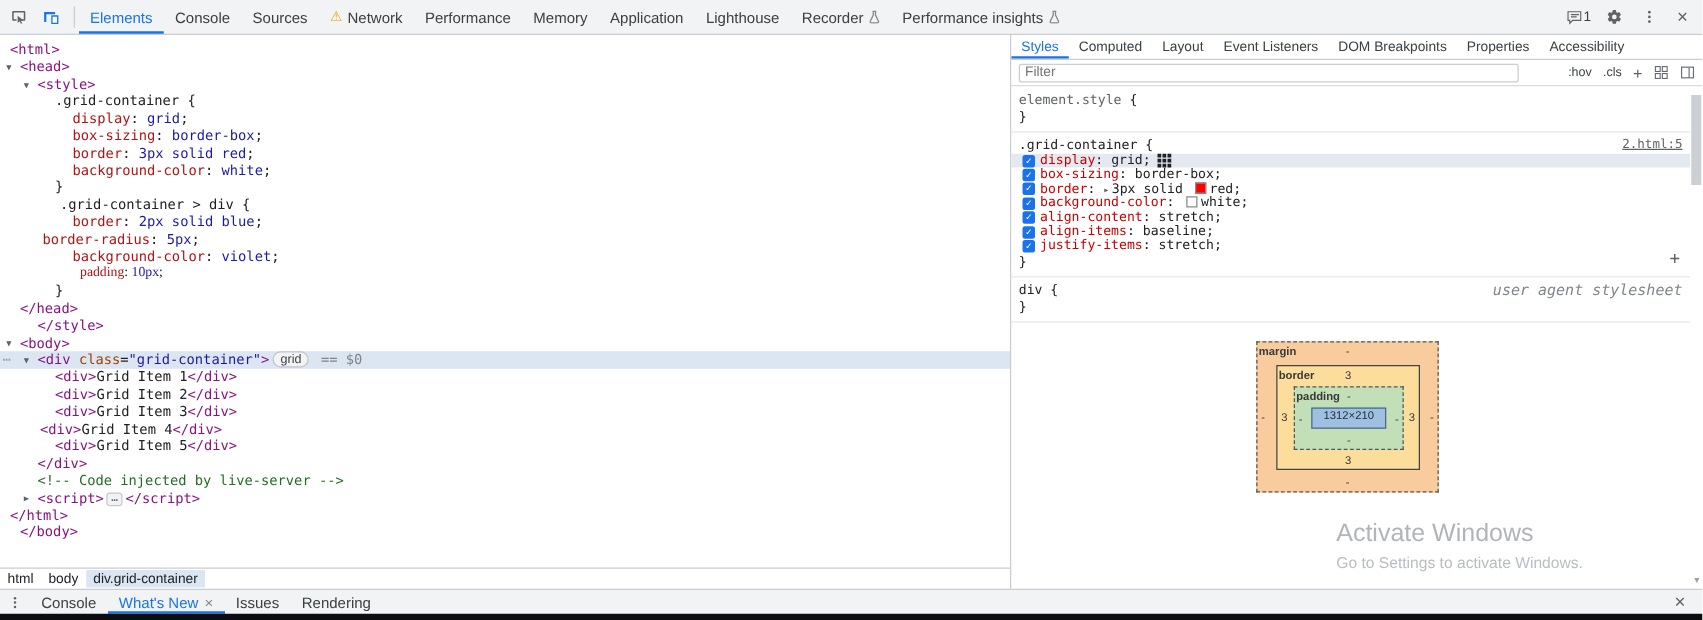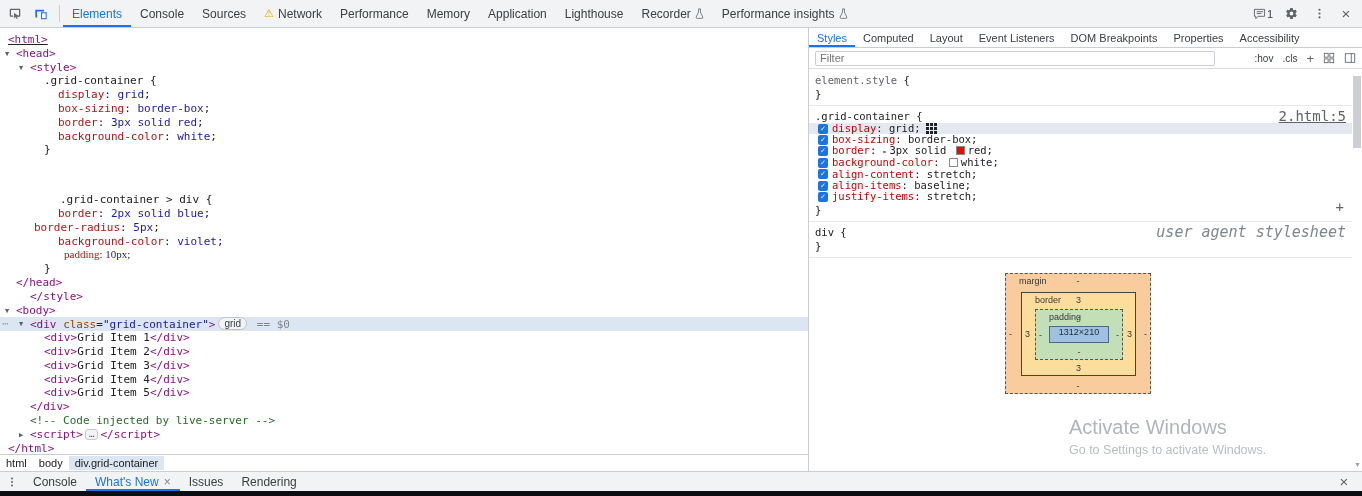--- a/index.html
+++ b/index.html
@@ -65,23 +65,23 @@
     font-size:11px; padding:0 4px; color:#202124; outline:none; font-family:"Liberation Sans",sans-serif; }
   .ftoggles { margin-left:auto; display:flex; align-items:center; gap:9px; }
   .ftoggle { font-size:10px; color:#3c4043; cursor:pointer; }
   .ftoggle.plus { font-size:13px; color:#5f6368; }
   .ficon { display:flex; align-items:center; cursor:pointer; }
   #styles-content { position:absolute; left:0; right:10px; top:42px; bottom:0; overflow:hidden; }
   .style-block { border-bottom:1px solid #e8e8e8; padding:3px 0 4px; position:relative;
     font:10.5px/11.4px "DejaVu Sans Mono", monospace; color:#202124; }
   .sel-row { position:relative; padding:1px 6px; line-height:12px; }
   .es-name { color:#5f6368; }
-  .src-link { position:absolute; right:6px; top:1px; font-size:14px; color:#5f6368;
+  .src-link { position:absolute; right:6px; top:1px; font-size:10px; color:#5f6368;
     text-decoration:underline; cursor:pointer; }
-  .ua-label { position:absolute; right:6px; top:1px; font-size:15px; color:#80868b; font-style:italic; }
+  .ua-label { position:absolute; right:6px; top:1px; font-size:12px; color:#80868b; font-style:italic; }
   .prop { padding:0 6px 0 9px; display:flex; align-items:center; height:11.4px; cursor:default; }
   .prop.hl { background:#e4e9f1; }
   .prop.nocb { padding-left:23px; }
   .cb { width:10px; height:10px; background:#1a73e8; border-radius:2px; color:#fff; font-size:8px;
     line-height:10px; text-align:center; margin-right:4px; flex:0 0 auto; cursor:pointer; }
   .pname { color:#c80000; }
   .pval { color:#202124; }
   .expander { color:#5f6368; font-size:8px; margin-right:2px; cursor:pointer; }
   .swatch { display:inline-block; width:9px; height:9px; border:1px solid #8a8a8a; margin:0 3px;
     vertical-align:-1px; flex:0 0 auto; cursor:pointer; }
@@ -95,21 +95,21 @@
 
   
   .bm { position:absolute; left:196px; top:203px; width:146px; height:121px;
     font-family:"Liberation Sans", sans-serif; }
   .bm-box { position:absolute; }
   .bm-margin { left:0; top:0; width:146px; height:121px; background:#f9cc9d; border:1px dashed #555; }
   .bm-border { left:15px; top:18px; width:115px; height:84px; background:#fddd9b; border:1px solid #444; }
   .bm-padding { left:13px; top:16px; width:88px; height:51px; background:#c3dfb7; border:1px dashed #555; }
   .bm-content { position:absolute; left:13px; top:16px; width:60px; height:17px; background:#9fc0e0;
     border:1px solid #4a6a8a; display:flex; justify-content:center; }
-  .bm-label { position:absolute; left:13px; top:2px; font-size:9px; color:#38393a; }
+  .bm-label { position:absolute; left:1px; top:2px; font-size:9px; color:#38393a;font-weight:bold; }
   .bm-v { position:absolute; font-size:9px; color:#38393a; }
   .v-top { top:2px; left:50%; transform:translateX(-50%); }
   .v-bottom { bottom:2px; left:50%; transform:translateX(-50%); }
   .v-left { left:3px; top:50%; transform:translateY(-50%); }
   .v-right { right:3px; top:50%; transform:translateY(-50%); }
   .bm-size { font-size:9px; color:#1c2b3a; }
 
   
   #watermark { position:absolute; left:260px; top:388px; pointer-events:none; }
   .wm1 { font-size:20px; color:#b1b5ba; }
@@ -217,43 +217,43 @@
             <circle cx="12" cy="12" r="2"></circle>
             <circle cx="12" cy="19" r="2"></circle>
           </svg>
       </button>
       <button class="glyph-btn">×</button>
     </div>
   </header>
 
   <section id="elements-panel">
     <div id="dom-tree">
-        <div class="t-row" style="padding-left: 8px; text-decoration: underline;"><span class="seg-tag">&lt;html&gt;</span></div>
+        <div class="t-row" style="padding-left: 8px;"><span class="seg-tag">&lt;html&gt;</span></div>
         <div class="t-row" style="padding-left: 16px;"><span class="arrow" style="left: 5px;">▼</span><span class="seg-tag">&lt;head&gt;</span></div>
         <div class="t-row" style="padding-left: 30px;"><span class="arrow" style="left: 19px;">▼</span><span class="seg-tag">&lt;style&gt;</span></div>
         <div class="t-row" style="padding-left: 44px;"><span class="seg-plain">.grid-container {</span></div>
         <div class="t-row" style="padding-left: 58px;"><span class="seg-cssprop">display</span><span class="seg-plain">: </span><span class="seg-cssval">grid</span><span class="seg-plain">;</span></div>
         <div class="t-row" style="padding-left: 58px;"><span class="seg-cssprop">box-sizing</span><span class="seg-plain">: </span><span class="seg-cssval">border-box</span><span class="seg-plain">;</span></div>
         <div class="t-row" style="padding-left: 58px;"><span class="seg-cssprop">border</span><span class="seg-plain">: </span><span class="seg-cssval">3px solid red</span><span class="seg-plain">;</span></div>
         <div class="t-row" style="padding-left: 58px;"><span class="seg-cssprop">background-color</span><span class="seg-plain">: </span><span class="seg-cssval">white</span><span class="seg-plain">;</span></div>
         <div class="t-row" style="padding-left: 44px;"><span class="seg-plain">}</span></div>
-        <div class="t-row" style="padding-left: 60px; margin-top: 36px;"><span class="seg-plain">.grid-container &gt; div {</span></div>
+        <div class="t-row" style="padding-left: 48px;"><span class="seg-plain">.grid-container &gt; div {</span></div>
         <div class="t-row" style="padding-left: 58px;"><span class="seg-cssprop">border</span><span class="seg-plain">: </span><span class="seg-cssval">2px solid blue</span><span class="seg-plain">;</span></div>
         <div class="t-row" style="padding-left: 34px;"><span class="seg-cssprop">border-radius</span><span class="seg-plain">: </span><span class="seg-cssval">5px</span><span class="seg-plain">;</span></div>
         <div class="t-row" style="padding-left: 58px;"><span class="seg-cssprop">background-color</span><span class="seg-plain">: </span><span class="seg-cssval">violet</span><span class="seg-plain">;</span></div>
         <div class="t-row" style="padding-left: 64px; font-family: Liberation Serif, serif;"><span class="seg-cssprop">padding</span><span class="seg-plain">: </span><span class="seg-cssval">10px</span><span class="seg-plain">;</span></div>
         <div class="t-row" style="padding-left: 44px;"><span class="seg-plain">}</span></div>
         <div class="t-row" style="padding-left: 16px;"><span class="seg-tag">&lt;/head&gt;</span></div>
         <div class="t-row" style="padding-left: 30px;"><span class="seg-tag">&lt;/style&gt;</span></div>
         <div class="t-row" style="padding-left: 16px;"><span class="arrow" style="left: 5px;">▼</span><span class="seg-tag">&lt;body&gt;</span></div>
         <div class="t-row sel" style="padding-left: 30px;"><span class="arrow" style="left: 19px;">▼</span><span class="gutter">⋯</span><span class="seg-tag">&lt;div </span><span class="seg-attr">class</span><span class="seg-plain">=</span><span class="seg-attrval">"grid-container"</span><span class="seg-tag">&gt;</span><span class="seg-badge">grid</span><span class="seg-gray"> == $0</span></div>
         <div class="t-row" style="padding-left: 44px;"><span class="seg-tag">&lt;div&gt;</span><span class="seg-plain">Grid Item 1</span><span class="seg-tag">&lt;/div&gt;</span></div>
         <div class="t-row" style="padding-left: 44px;"><span class="seg-tag">&lt;div&gt;</span><span class="seg-plain">Grid Item 2</span><span class="seg-tag">&lt;/div&gt;</span></div>
         <div class="t-row" style="padding-left: 44px;"><span class="seg-tag">&lt;div&gt;</span><span class="seg-plain">Grid Item 3</span><span class="seg-tag">&lt;/div&gt;</span></div>
-        <div class="t-row" style="padding-left: 44px;"><span class="seg-tag">&lt;div&gt;</span><span class="seg-plain">Grid Item 4</span><span class="seg-tag">&lt;/div&gt;</span></div>
+        <div class="t-row" style="padding-left: 32px;"><span class="seg-tag">&lt;div&gt;</span><span class="seg-plain">Grid Item 4</span><span class="seg-tag">&lt;/div&gt;</span></div>
         <div class="t-row" style="padding-left: 44px;"><span class="seg-tag">&lt;div&gt;</span><span class="seg-plain">Grid Item 5</span><span class="seg-tag">&lt;/div&gt;</span></div>
         <div class="t-row" style="padding-left: 30px;"><span class="seg-tag">&lt;/div&gt;</span></div>
         <div class="t-row" style="padding-left: 30px;"><span class="seg-comment">&lt;!-- Code injected by live-server --&gt;</span></div>
         <div class="t-row" style="padding-left: 30px;"><span class="arrow" style="left: 19px;">▶</span><span class="seg-tag">&lt;script&gt;</span><span class="seg-ellipsis">…</span><span class="seg-tag">&lt;/script&gt;</span></div>
         <div class="t-row" style="padding-left: 8px;"><span class="seg-tag">&lt;/html&gt;</span></div>
         <div class="t-row" style="padding-left: 16px;"><span class="seg-tag">&lt;/body&gt;</span></div>
       </div>
     <div id="crumbs">
         <span class="crumb">html</span>
         <span class="crumb">body</span>

